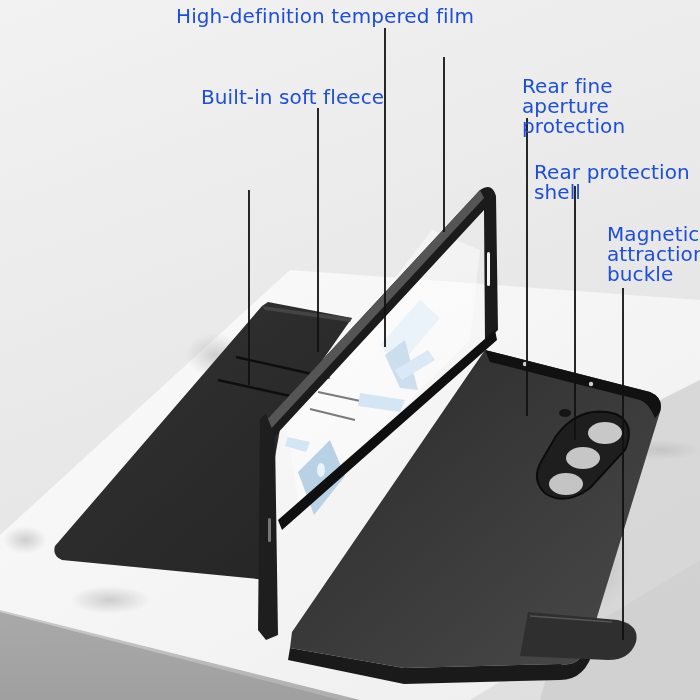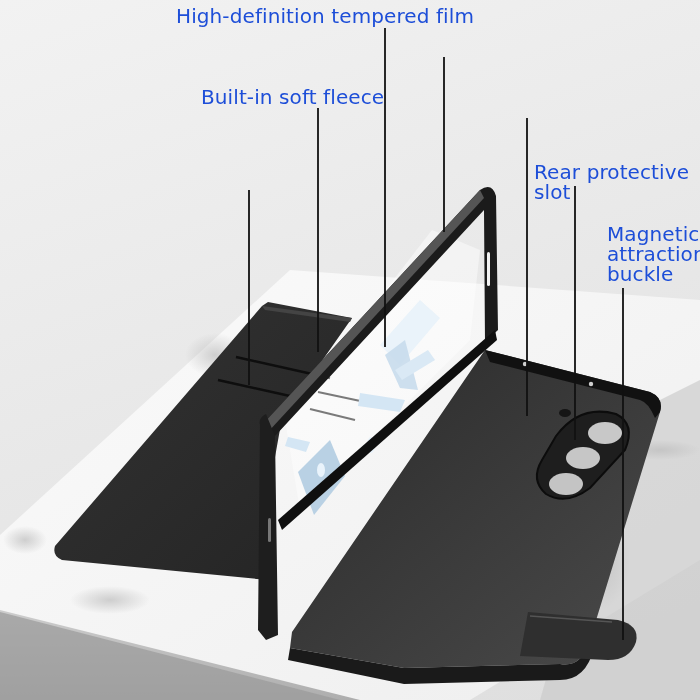--- a/index.html
+++ b/index.html
@@ -114,18 +114,20 @@
       <line x1="385" y1="28" x2="385" y2="347"></line>
       <line x1="444" y1="57" x2="444" y2="232"></line>
       <line x1="527" y1="118" x2="527" y2="416"></line>
       <line x1="575" y1="186" x2="575" y2="440"></line>
       <line x1="623" y1="288" x2="623" y2="640"></line>
     </g>
   </svg>
 
   <div class="label" style="left:176px; top:6px;">High-definition tempered film</div>
   <div class="label" style="left:201px; top:80px;margin-top:7px;">Built-in soft fleece</div>
-  <div class="label" style="left:534px; top:162px;">Rear protective slot</div>
+  <div class="label" style="left:522px; top:76px; line-height:20px;">Rear fine aperture
+protection</div>
+  <div class="label" style="left:534px; top:162px;">Rear protection shell</div>
   <div class="label" style="left:607px; top:224px; line-height:20px;">Magnetic
 attraction
 buckle</div>
 
 </div>
 
 </body></html>

